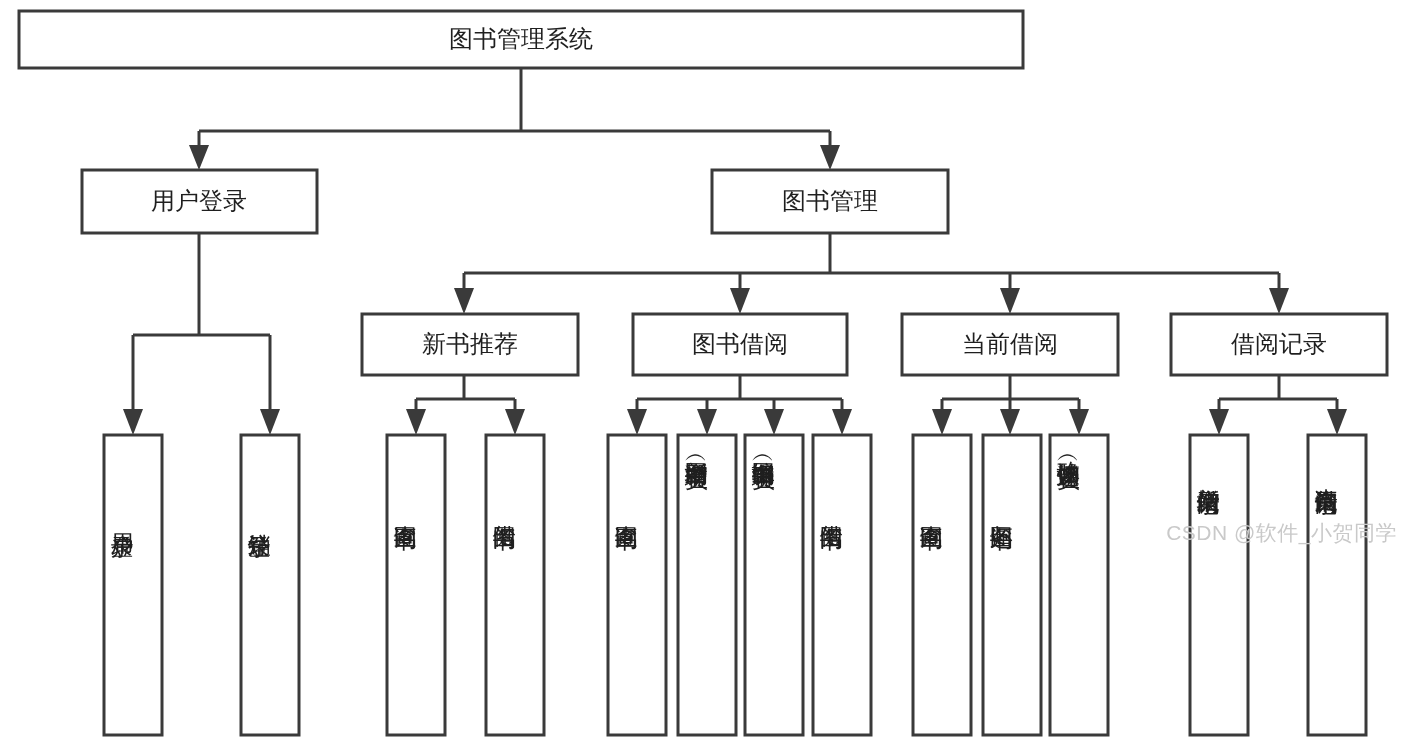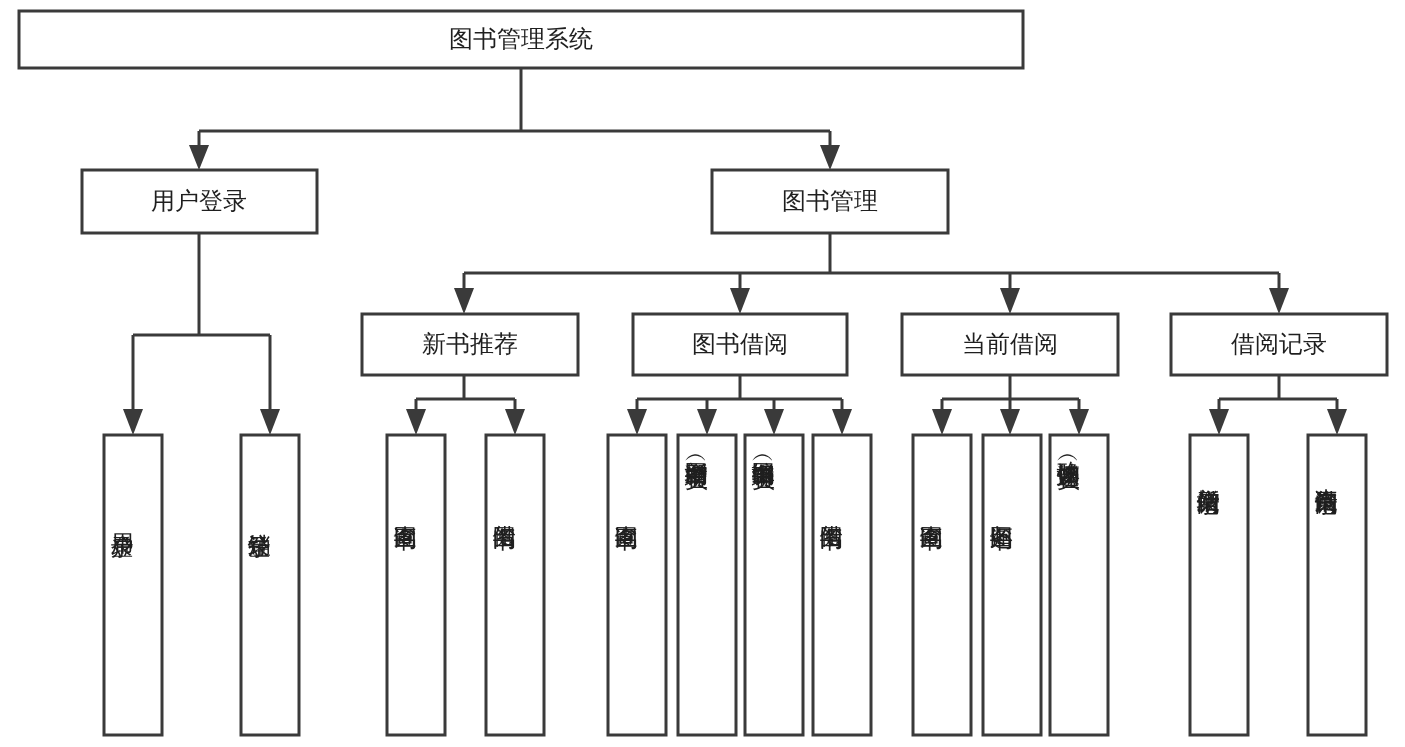--- a/index.html
+++ b/index.html
@@ -208,13 +208,14 @@
   <div class="node-label-v" style="left:614px; top:507px; height:150px;">查询图书</div>
   <div class="node-label-v" style="left:684px; top:443px; height:285px;">新增图书（管理员）</div>
   <div class="node-label-v" style="left:751px; top:443px; height:285px;">编辑图书（管理员）</div>
   <div class="node-label-v" style="left:819px; top:507px; height:150px;">借阅图书</div>
   <div class="node-label-v" style="left:919px; top:507px; height:150px;">查询图书</div>
   <div class="node-label-v" style="left:989px; top:507px; height:150px;">归还图书</div>
   <div class="node-label-v" style="left:1056px; top:443px; height:285px;">确认归还（管理员）</div>
   <div class="node-label-v" style="left:1196px; top:470px; height:225px;">新增借阅记录</div>
   <div class="node-label-v" style="left:1314px; top:470px; height:225px;">查询借阅记录</div>
 
+  <div class="watermark">CSDN @软件_小贺同学</div>
 </div>
 
 </body></html>

